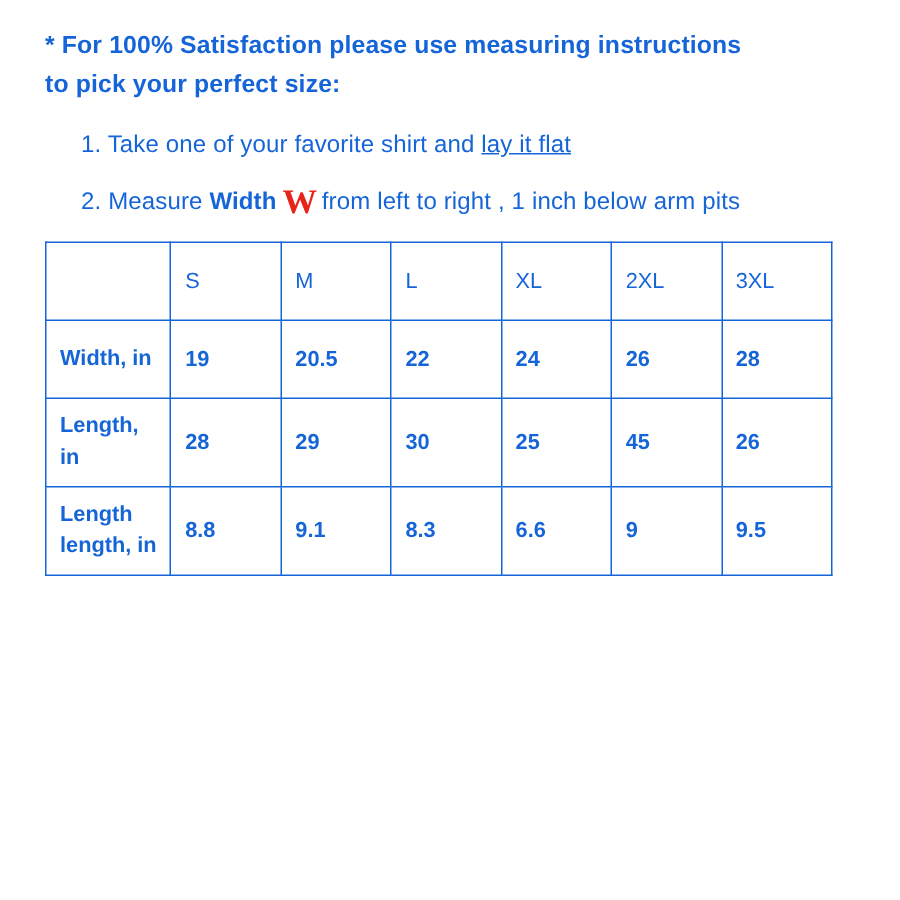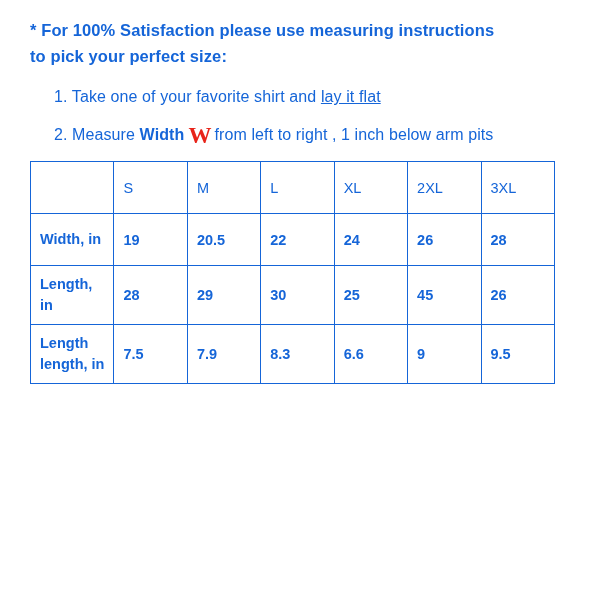--- a/index.html
+++ b/index.html
@@ -147,22 +147,22 @@
       <td class="row-head">Length, in</td>
       <td>28</td>
       <td>29</td>
       <td>30</td>
       <td>25</td>
       <td>45</td>
       <td>26</td>
     </tr>
     <tr class="tall-row">
       <td class="row-head">Length length, in</td>
-      <td>7.5</td>
-      <td>7.9</td>
+      <td>8.8</td>
+      <td>9.1</td>
       <td>8.3</td>
       <td>6.6</td>
       <td>9</td>
       <td>9.5</td>
     </tr>
   </tbody>
     </table>
 
 </div>
 

